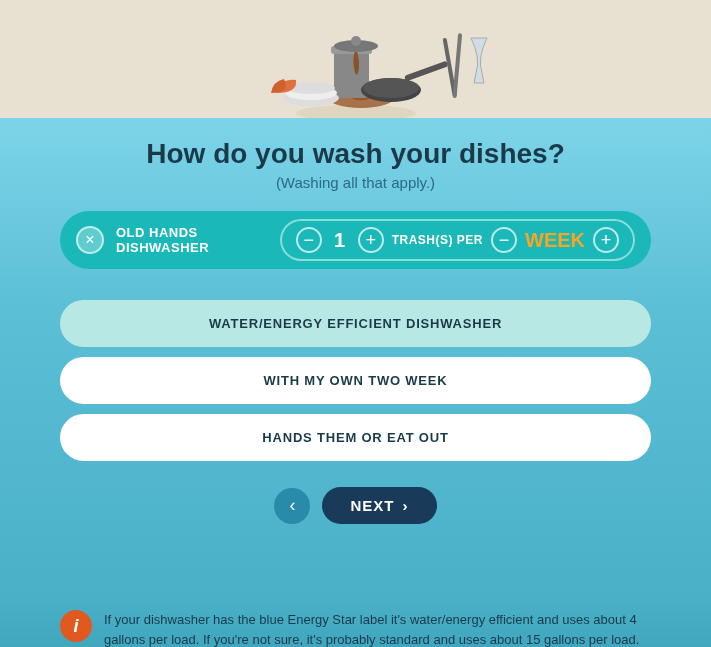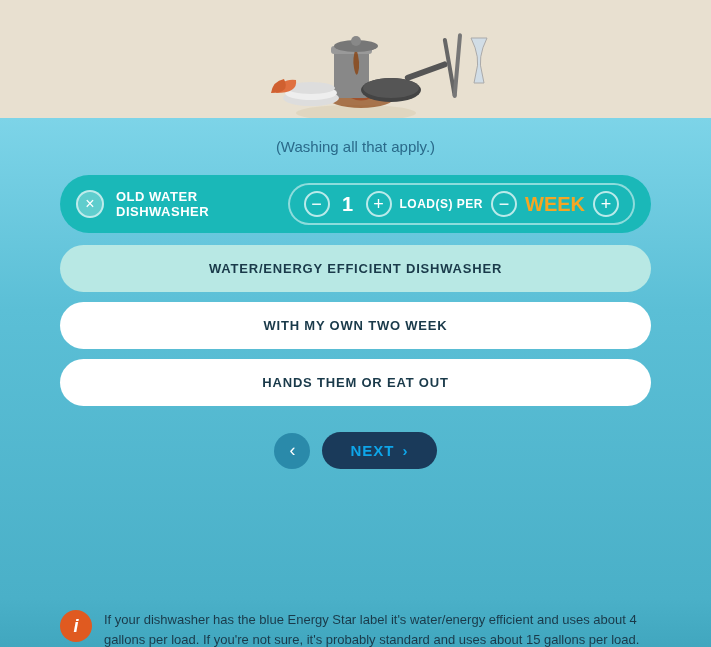--- a/index.html
+++ b/index.html
@@ -128,20 +128,21 @@
       font-weight: bold;
       letter-spacing: 0.8px;
       cursor: pointer;
       margin-bottom: 10px;
       text-align: center;
     }
 
     .option-btn.selected-option {
       background-color: #b8e8e4;
       color: #1a3a4a;
+      margin-top: 19px;
     }
 
     .option-btn.unselected-option {
       background-color: white;
       color: #1a3a4a;
     }
 
     
     .nav-row {
       display: flex;
@@ -160,21 +161,21 @@
       color: white;
       font-size: 18px;
       cursor: pointer;
       display: flex;
       align-items: center;
       justify-content: center;
     }
 
     .nav-next-btn {
       background-color: #1a3a5a;
-      color: #0ea5e9;
+      color: #ffffff;
       border: none;
       border-radius: 50px;
       padding: 10px 28px;
       font-size: 15px;
       font-weight: bold;
       letter-spacing: 1px;
       cursor: pointer;
       display: flex;
       align-items: center;
       gap: 8px;
@@ -248,31 +249,32 @@
 
     <path d="M255 30 Q265 50 260 65 L258 75 L268 75 L266 65 Q261 50 271 30Z" fill="rgba(200,220,240,0.7)" stroke="#aaa" stroke-width="1"></path>
 
     <ellipse cx="140" cy="38" rx="22" ry="6" fill="#777"></ellipse>
     <rect x="135" y="28" width="10" height="10" rx="5" fill="#888"></rect>
   </svg>
 </div>
 
 <div class="main-content">
   
+  <h1 class="question-title">How do you wash your dishes?</h1>
   <p class="question-subtitle">(Washing all that apply.)</p>
 
   
   <div class="selected-option-row">
     <button class="close-btn">×</button>
-    <span class="selected-label">OLD WATER DISHWASHER</span>
+    <span class="selected-label">OLD HANDS DISHWASHER</span>
     <div class="counter-section">
       <button class="counter-btn">−</button>
       <span class="counter-value">1</span>
       <button class="counter-btn">+</button>
-      <span class="loads-per-label">LOAD(S) PER</span>
+      <span class="loads-per-label">TRASH(S) PER</span>
       <button class="counter-btn">−</button>
       <span class="period-value">WEEK</span>
       <button class="counter-btn">+</button>
     </div>
   </div>
 
   
   <button class="option-btn selected-option">
     <span>WATER/ENERGY EFFICIENT DISHWASHER</span>
   </button>

